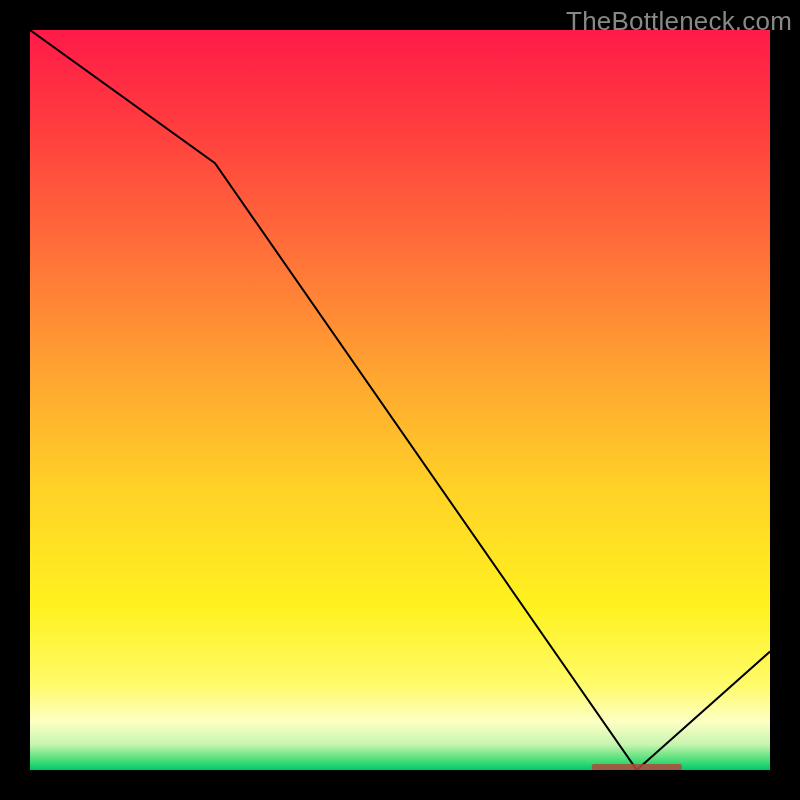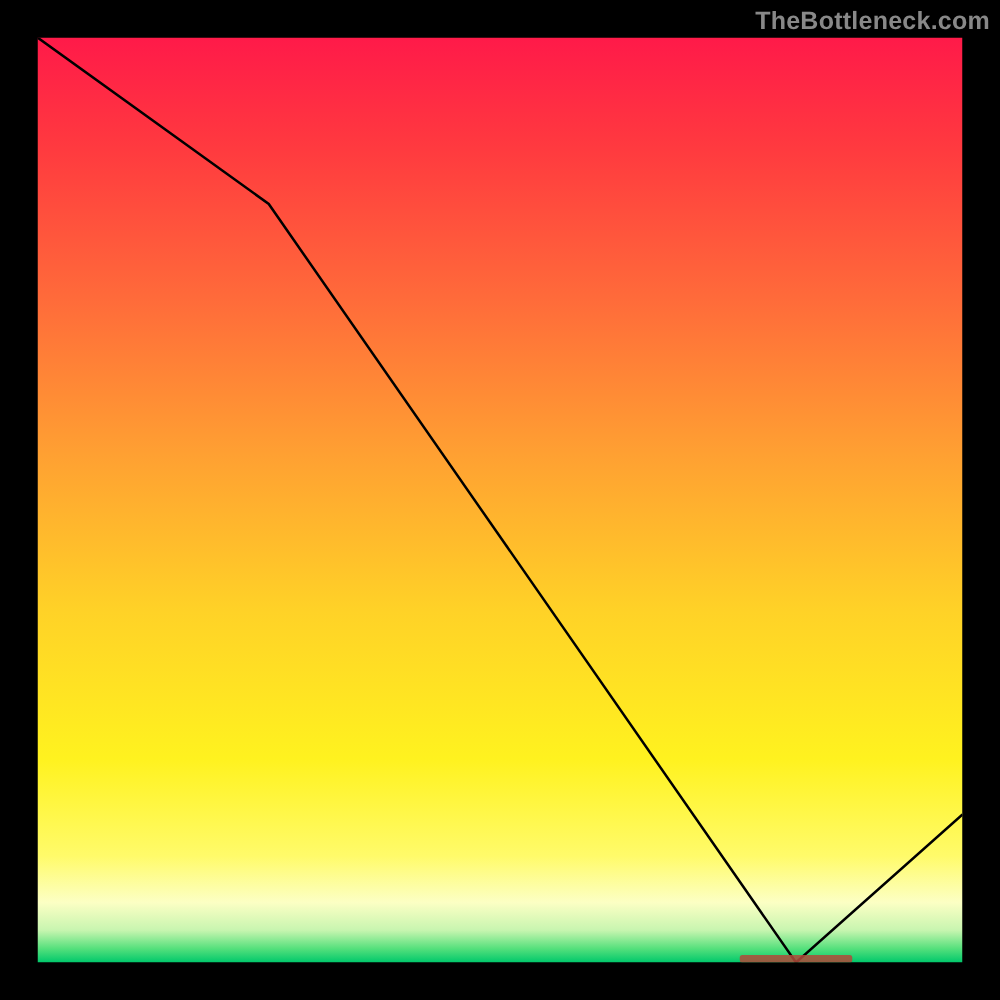--- a/index.html
+++ b/index.html
@@ -22,22 +22,22 @@
   .plot-area {
     position: absolute;
     left: 0;
     top: 0;
     width: 740px;
     height: 740px;
   }
   .watermark {
     position: absolute;
     color: #888;
-    font-size: 20px;
-    font-weight: 700;
+    font-size: 26px;
+    font-weight: 400;
     letter-spacing: 0.2px;
     white-space: nowrap;
   }
   .notch-label {
     position: absolute;
     color: #a02c2c;
     font-size: 10px;
     font-weight: 700;
     letter-spacing: -0.5px;
     transform: translate(-50%, 0);

